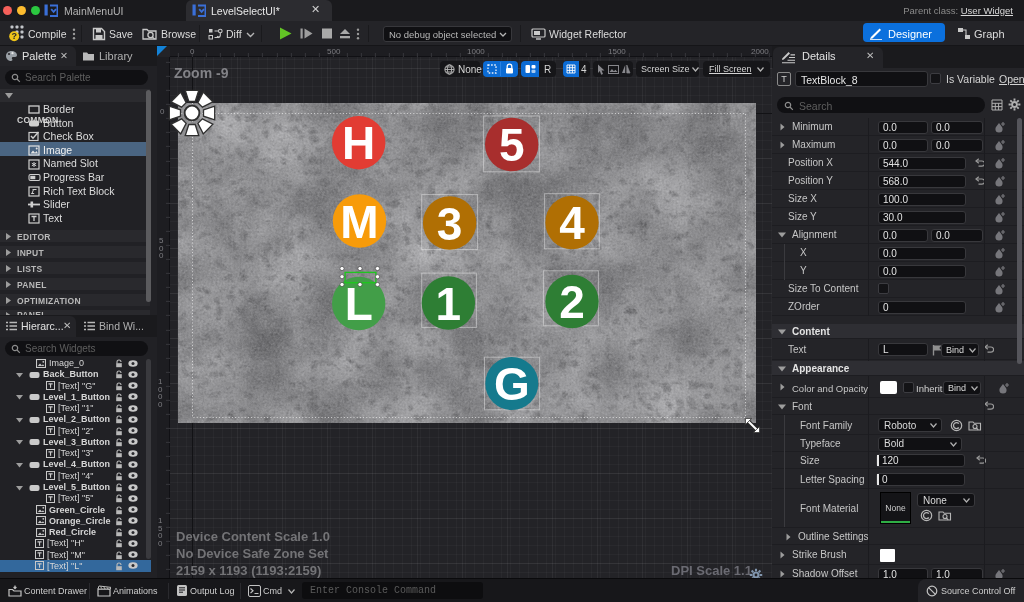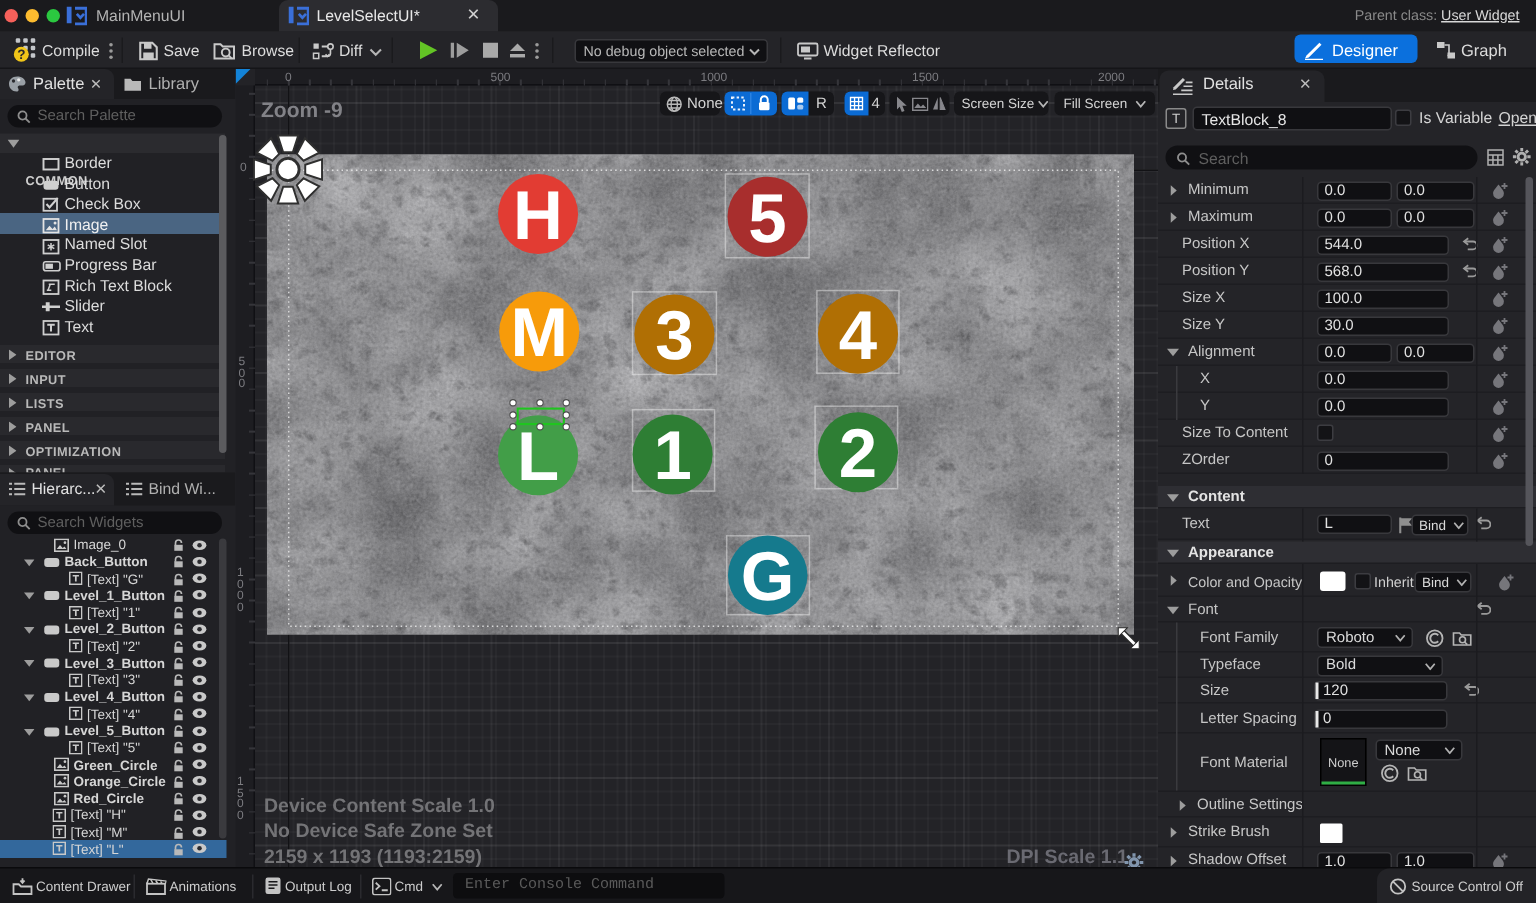--- a/index.html
+++ b/index.html
@@ -528,21 +528,21 @@
   <div class="abs" style="left:13px;top:67px;width:602px;height:1px;background:#121215;"></div>
 
   <div class="abs" style="left:13px;top:0;width:602px;height:11px;background:#1d1d21;border-bottom:1px solid #101014;box-sizing:border-box;"></div>
   <div class="abs" style="left:13px;top:7px;width:602px;height:4px;background:repeating-linear-gradient(90deg,#35353a 0,#35353a 1px,transparent 1px,transparent 14.08px);background-position:7.9px 0;"></div>
   <div class="abs" style="left:0;top:11px;width:13px;height:521px;background:#1d1d21;border-right:1px solid #101014;box-sizing:border-box;"></div>
   <div class="abs" style="left:9px;top:11px;width:4px;height:521px;background:repeating-linear-gradient(180deg,#35353a 0,#35353a 1px,transparent 1px,transparent 14.08px);background-position:0 4.9px;"></div>
   <div class="abs" style="left:33px;top:1px;font-size:8px;color:#7c7c80;">0</div>
   <div class="abs" style="left:170px;top:1px;font-size:8px;color:#7c7c80;">500</div>
   <div class="abs" style="left:310px;top:1px;font-size:8px;color:#7c7c80;">1000</div>
   <div class="abs" style="left:451px;top:1px;font-size:8px;color:#7c7c80;">1500</div>
-  <div class="abs" style="left:575px;top:1px;font-size:8px;color:#7c7c80;">2000</div>
+  <div class="abs" style="left:594px;top:1px;font-size:8px;color:#7c7c80;">2000</div>
   <div class="abs" style="left:3px;top:61px;font-size:8px;color:#7c7c80;">0</div>
   <div class="abs" style="left:2px;top:191px;font-size:8px;color:#7c7c80;line-height:7.5px;">5<br>0<br>0</div>
   <div class="abs" style="left:1px;top:332px;font-size:8px;color:#7c7c80;line-height:7.5px;">1<br>0<br>0<br>0</div>
   <div class="abs" style="left:1px;top:471px;font-size:8px;color:#7c7c80;line-height:7.5px;">1<br>5<br>0<br>0</div>
 
   <svg class="abs" style="left:0;top:0" width="10" height="10" viewBox="0 0 10 10">
         <path d="M0 0h10L0 10z" fill="#1383d8"></path>
       </svg>
 
   <div class="abs" style="left:17px;top:19px;font-size:14px;font-weight:bold;color:#828287;">Zoom -9</div>
@@ -686,21 +686,21 @@
   <svg class="abs" style="left:464px;top:18px" width="10" height="10" viewBox="0 0 10 10">
         <path d="M4.2 1v8L1 9zM5.8 1v8L9 9z" fill="#87878c"></path>
         <path d="M5.8 1L9 9H5.8z" fill="none" stroke="#87878c" stroke-width="0.7"></path>
       </svg>
   <div class="abs" style="left:479px;top:15px;width:63px;height:16px;background:#161619;border-radius:4px;"></div>
   <div class="abs" style="left:484px;top:18px;font-size:9px;color:#d4d4d4;">Screen Size</div>
   <svg class="abs" style="left:534.5px;top:21px" width="7" height="5" viewBox="0 0 7 5">
         <path d="M0.5 0.5L3.5 4l3-3.5" fill="none" stroke="#b5b5b5" stroke-width="1.2"></path>
       </svg>
   <div class="abs" style="left:546px;top:15px;width:67px;height:16px;background:#161619;border-radius:4px;"></div>
-  <div class="abs" style="left:552px;top:18px;font-size:9px;color:#d4d4d4;">Fill Screen</div>
+  <div class="abs" style="left:552px;top:18px;font-size:9px;color:#d4d4d4;text-decoration:underline;">Fill Screen</div>
   <svg class="abs" style="left:600px;top:21px" width="7" height="5" viewBox="0 0 7 5">
         <path d="M0.5 0.5L3.5 4l3-3.5" fill="none" stroke="#b5b5b5" stroke-width="1.2"></path>
       </svg>
 
   <div class="abs" style="left:19px;top:483px;font-size:13px;font-weight:bold;color:#737376;">Device Content Scale 1.0</div>
   <div class="abs" style="left:19px;top:500px;font-size:13px;font-weight:bold;color:#737376;">No Device Safe Zone Set</div>
   <div class="abs" style="left:19px;top:517px;font-size:13px;font-weight:bold;color:#737376;">2159 x 1193 (1193:2159)</div>
   <div class="abs" style="left:514px;top:517px;font-size:13px;font-weight:bold;color:#6a6a72;">DPI Scale 1.1</div>
   <svg class="abs" style="left:592px;top:522px" width="14" height="14" viewBox="0 0 14 14">
     <g fill="#8195ad">

